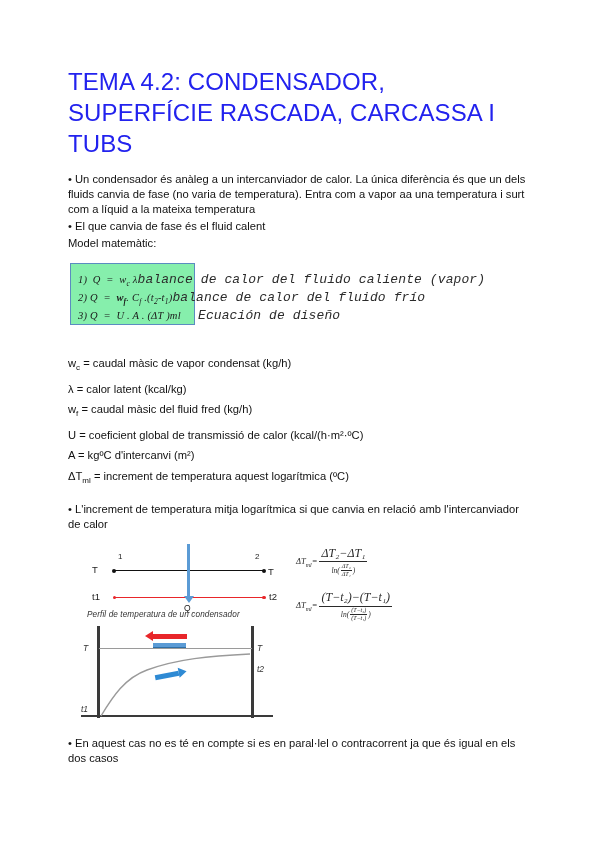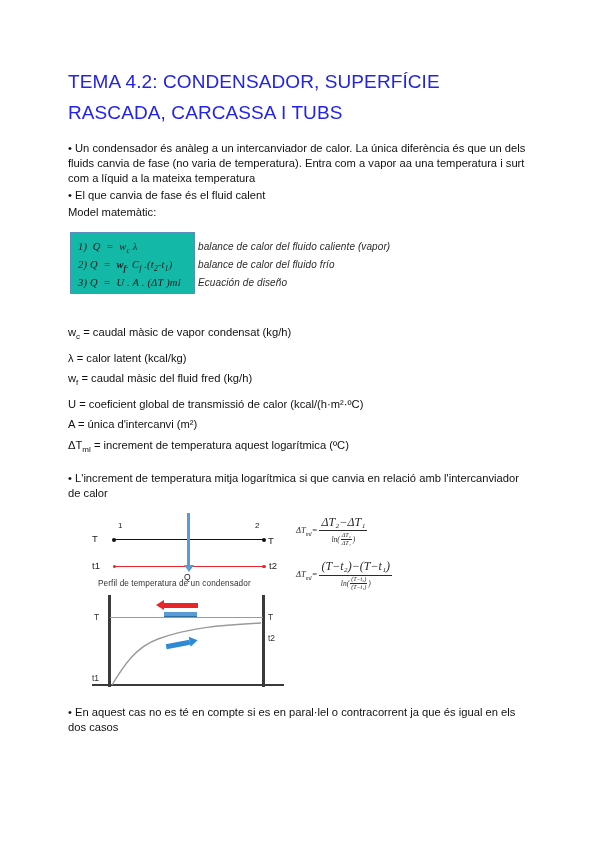--- a/index.html
+++ b/index.html
@@ -25,21 +25,21 @@
   .content {
     position: absolute;
     left: 68px;
     top: 66px;
     width: 460px;
   }
 
   
   .doc-title {
     color: #2222ee;
-    font-size: 19px;
+    font-size: 24px;
     line-height: 31px;
     font-weight: 400;
     letter-spacing: 0.1px;
     margin: 0 0 13px 0;
     width: 450px;
   }
 
   
   .para {
     font-size: 11.2px;
@@ -53,21 +53,21 @@
   .spacer-10 { height: 10px; }
 
   
   .formula-box {
     margin: 12px 0 0 2px;
     width: 125px;
     min-height: 62px;
     border: 1.3px solid #5b8cc0;
     box-sizing: border-box;
     position: relative;
-    background: #14b8a6;
+    background: #86efac;
   }
   .formula-rows {
     position: absolute;
     left: 0;
     top: 0;
     width: 320px;
     padding: 8px 0 8px 7px;
   }
   .frow {
     display: flex;
@@ -78,23 +78,23 @@
   }
   .feq {
     font-family: "Liberation Serif", serif;
     font-style: italic;
     font-size: 10.5px;
     color: #1a1a1a;
     width: 120px;
     letter-spacing: 0.2px;
   }
   .fdesc {
-    font-family: Liberation Sans, sans-serif;
+    font-family: Liberation Mono, monospace;
     font-style: italic;
-    font-size: 10px;
+    font-size: 13px;
     color: #2b2b2b;
     letter-spacing: 0.1px;
   }
   .feq sub, .fdesc sub { font-size: 7.5px; }
 
   
   .varlist { margin-top: 28px; }
   .varline {
     font-size: 11.2px;
     line-height: 20.5px;
@@ -234,24 +234,25 @@
   }
   .inner-den {
     font-size: 6px;
     padding: 0 1px;
     line-height: 1.2;
   }
 
   
   .profile {
     position: absolute;
-    left: 24px;
+    left: 13px;
     top: 68px;
     width: 220px;
     height: 118px;
+    font-style: italic;
   }
   .profile-caption {
     position: absolute;
     left: 6px;
     top: 0px;
     font-size: 8.2px;
     color: #333;
     letter-spacing: 0.1px;
   }
   .chart-frame {
@@ -387,21 +388,21 @@
       <div class="varline">
         <span>w<sub>f</sub></span>
         <span>= caudal màsic del fluid fred (kg/h)</span>
       </div>
       <div class="varline">
         <span>U</span>
         <span>= coeficient global de transmissió de calor (kcal/(h·m²·ºC)</span>
       </div>
       <div class="varline">
         <span>A</span>
-        <span>= única d'intercanvi (m²)</span>
+        <span>= kgºC d'intercanvi (m²)</span>
       </div>
       <div class="varline">
         <span>ΔT<sub>ml</sub></span>
         <span>= increment de temperatura aquest logarítmica (ºC)</span>
       </div>
     </div>
 
     <div class="spacer-10"></div>
 
     <p class="para bullet">L'increment de temperatura mitja logarítmica si que canvia en relació amb l'intercanviador de calor</p>

